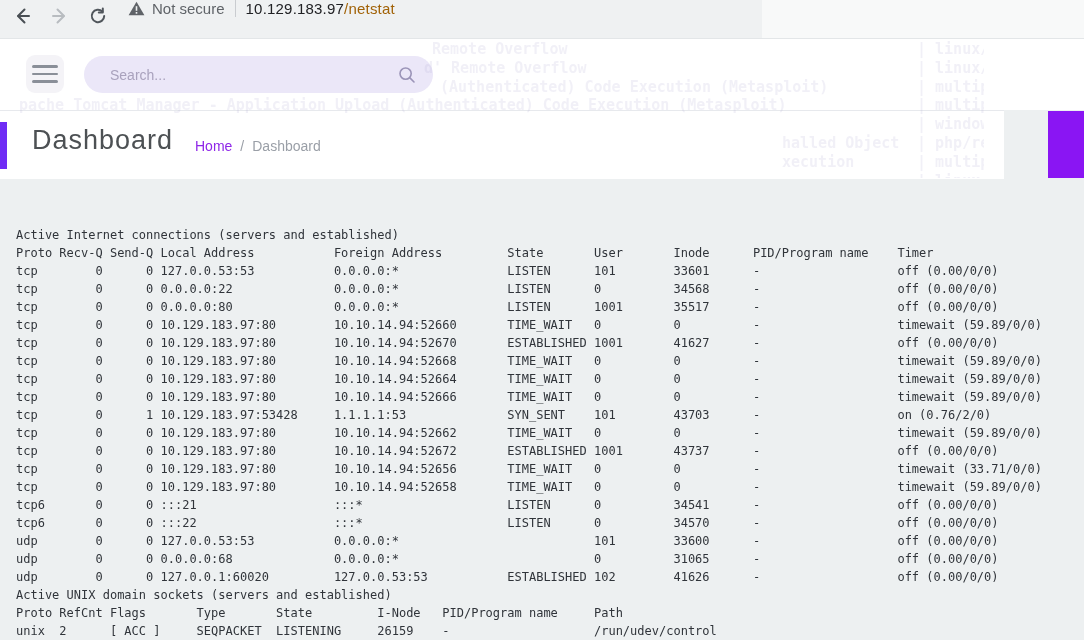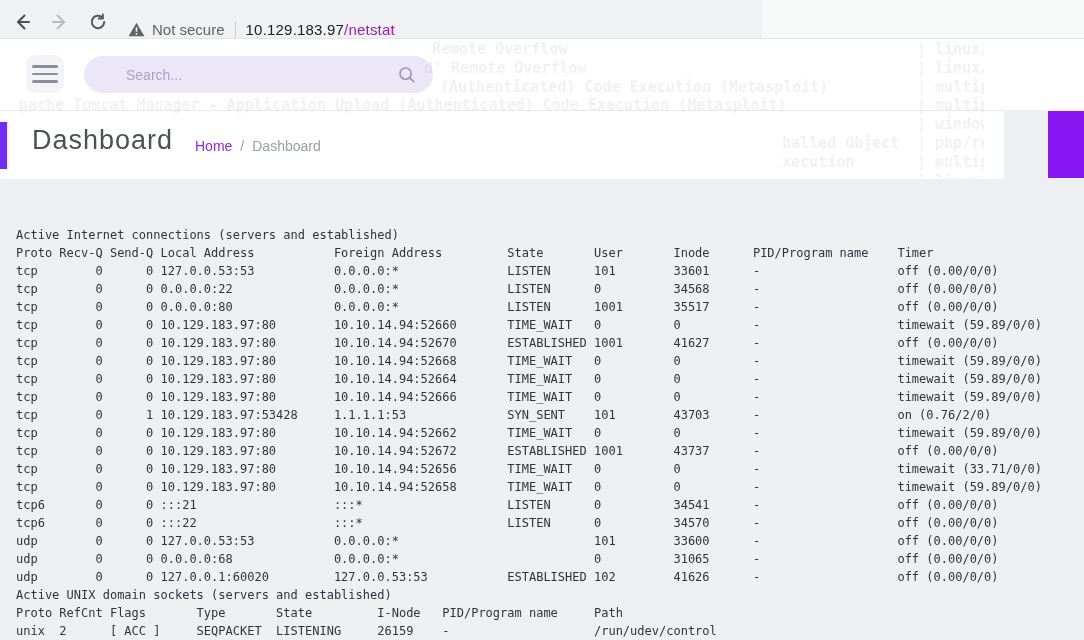--- a/index.html
+++ b/index.html
@@ -5,43 +5,43 @@
   html,body{margin:0;padding:0;}
   body{
     width:1084px;height:640px;overflow:hidden;position:relative;
     background:#edf0f1;font-family:"Liberation Sans",sans-serif;
     -webkit-font-smoothing:antialiased;
   }
   
   .toolbar{
     position:absolute;top:0;left:0;width:1084px;height:38px;
     background:#eff1f2;border-bottom:1px solid #e3e6e8;z-index:10;
-    display:flex;align-items:flex-end;
+    display:flex;align-items:flex-start;
   }
   .toolbar-right-pane{
     position:absolute;top:0;left:762px;right:0;height:38px;background:#f8f9f9;
   }
   .nav-btn{width:32px;height:32px;display:flex;align-items:center;justify-content:center;
     margin-left:6px;border-radius:16px;position:relative;z-index:2;}
   .nav-btn svg{display:block;}
   .omnibox{display:flex;align-items:center;margin-left:14px;position:relative;z-index:2;}
   .sec-chip{display:flex;align-items:center;gap:7px;color:#5f6368;font-size:15px;}
   .chip-divider{width:1px;height:17px;background:#c9ccd0;margin:0 10px;}
   .url{font-size:15px;color:#202124;letter-spacing:.2px;}
-  .url .path{color:#a21caf;}
+  .url .path{color:#a16207;}
   
   .app-header{position:absolute;top:38px;left:0;width:1084px;height:72px;background:#ffffff;z-index:2;}
   .hamburger{position:absolute;left:26px;top:17px;width:38px;height:38px;border-radius:9px;
     background:#f4f3f7;display:flex;flex-direction:column;justify-content:center;gap:5px;
     align-items:center;cursor:pointer;}
   .hamburger .bar{width:26px;height:2.5px;background:#8a8f98;border-radius:2px;}
   .search-pill{position:absolute;left:84px;top:18px;width:349px;height:37px;border-radius:19px;
     background:var(--search_pill_bg,#ebe7f8);display:flex;align-items:center;}
   .search-pill input{
-    flex:1;border:none;outline:none;background:transparent;margin-left:40px;
+    flex:1;border:none;outline:none;background:transparent;margin-left:24px;
     font-size:14px;color:#0369a1;font-family:"Liberation Sans",sans-serif;}
   .search-pill input::placeholder{color:#a9a2bd;}
   .search-ico{margin-right:16px;display:flex;cursor:pointer;}
   
   .title-strip{position:absolute;top:110px;left:0;width:1004px;height:68px;background:#ffffff;
     border-top:1px solid #e7e9ed;z-index:2;}
   .accent-bar{position:absolute;left:0;top:11px;width:7px;height:47px;
     background:var(--accent_bar,#6f2cf5);}
   .page-title{position:absolute;left:32px;top:14px;font-size:27px;color:#4d5154;
     letter-spacing:1px;font-weight:400;}

